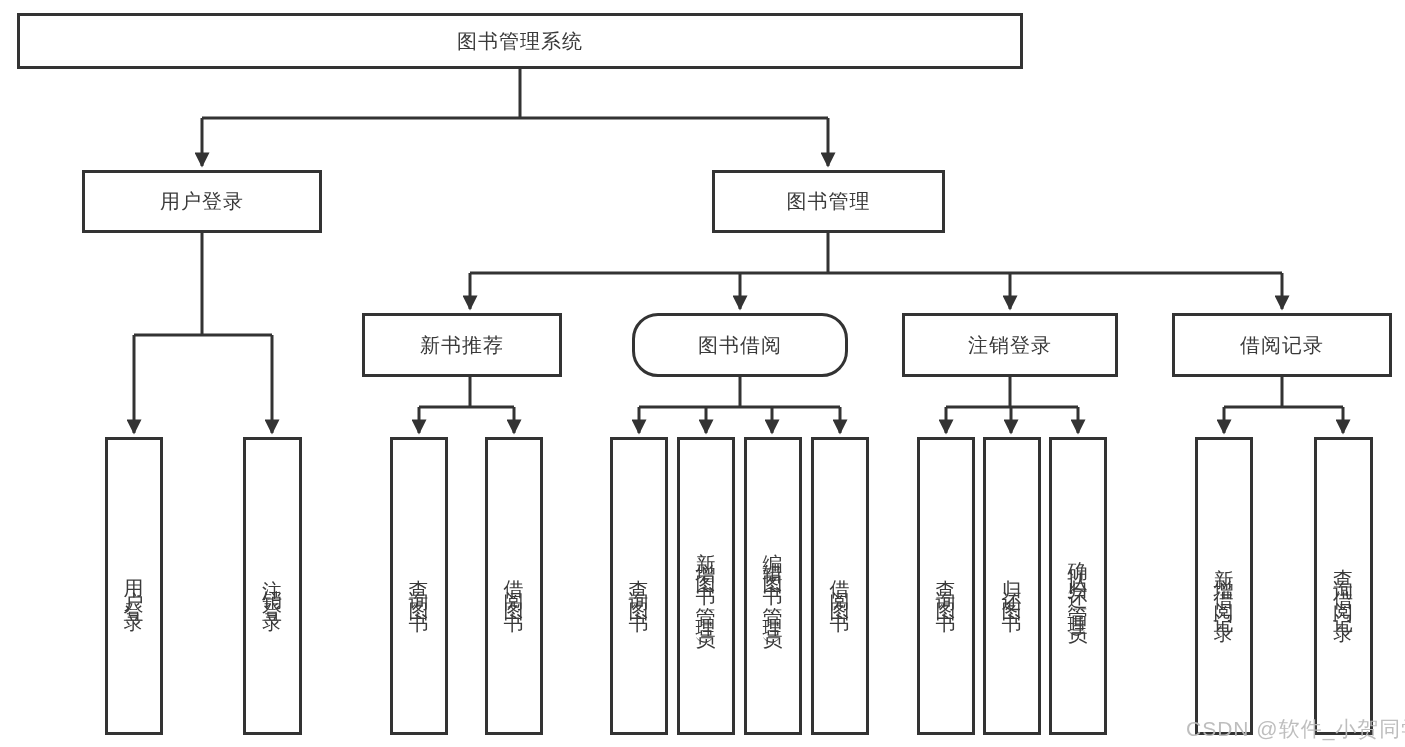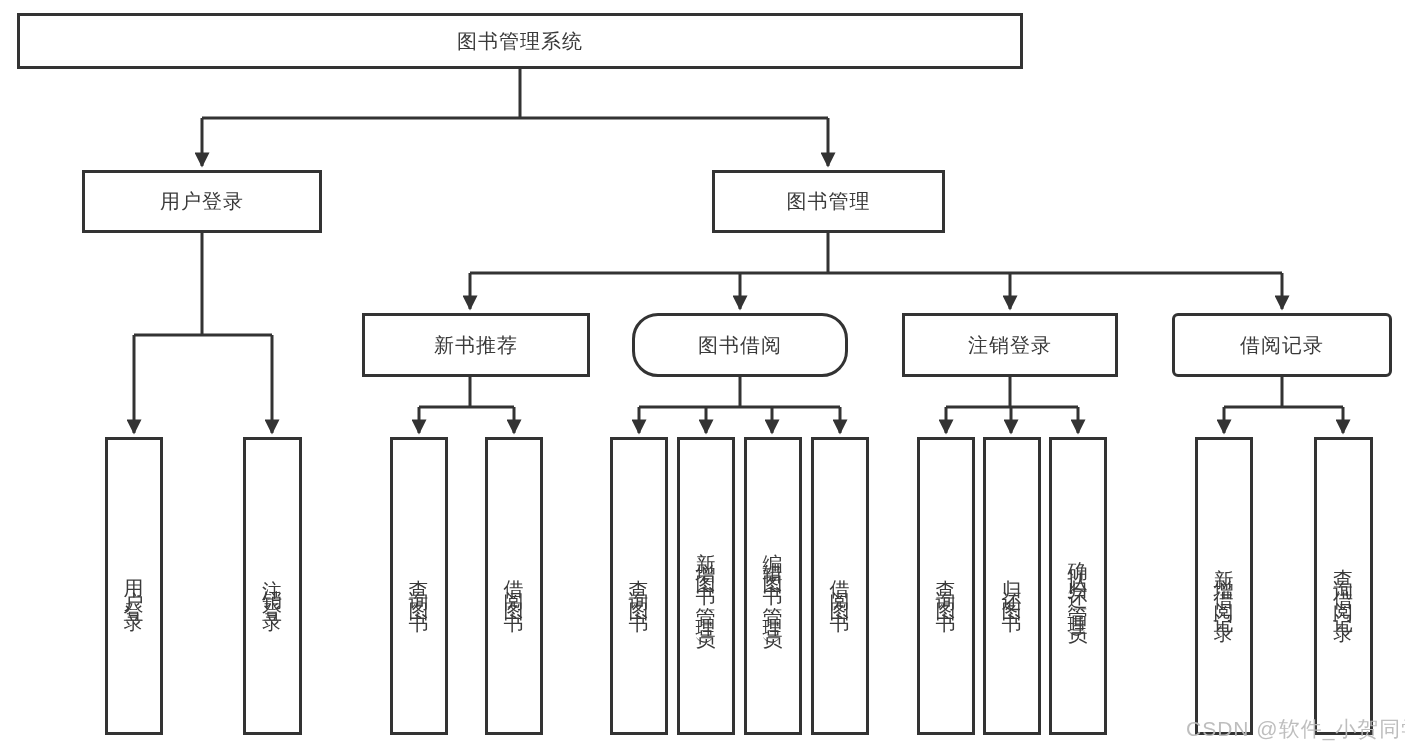--- a/index.html
+++ b/index.html
@@ -110,33 +110,33 @@
   </div>
 
   <div class="node" style="left:82px; top:170px; width:240px; height:63px;">
     <span class="h-label">用户登录</span>
   </div>
 
   <div class="node" style="left:712px; top:170px; width:233px; height:63px;">
     <span class="h-label">图书管理</span>
   </div>
 
-  <div class="node" style="left:362px; top:313px; width:228px; height:64px;">
+  <div class="node" style="left:362px; top:313px; width:200px; height:64px;">
     <span class="h-label">新书推荐</span>
   </div>
 
   <div class="node" style="left:632px; top:313px; width:216px; height:64px;border-radius:26px;">
     <span class="h-label">图书借阅</span>
   </div>
 
   <div class="node" style="left:902px; top:313px; width:216px; height:64px;">
     <span class="h-label">注销登录</span>
   </div>
 
-  <div class="node" style="left:1172px; top:313px; width:220px; height:64px;border-radius:6px;">
+  <div class="node" style="left:1172px; top:313px; width:220px; height:64px;">
     <span class="h-label">借阅记录</span>
   </div>
 
   <div class="node" style="left:105px; top:437px; width:58px; height:298px;">
     <span class="v-label">用户登录</span>
   </div>
 
   <div class="node" style="left:243px; top:437px; width:59px; height:298px;">
     <span class="v-label">注销登录</span>
   </div>

